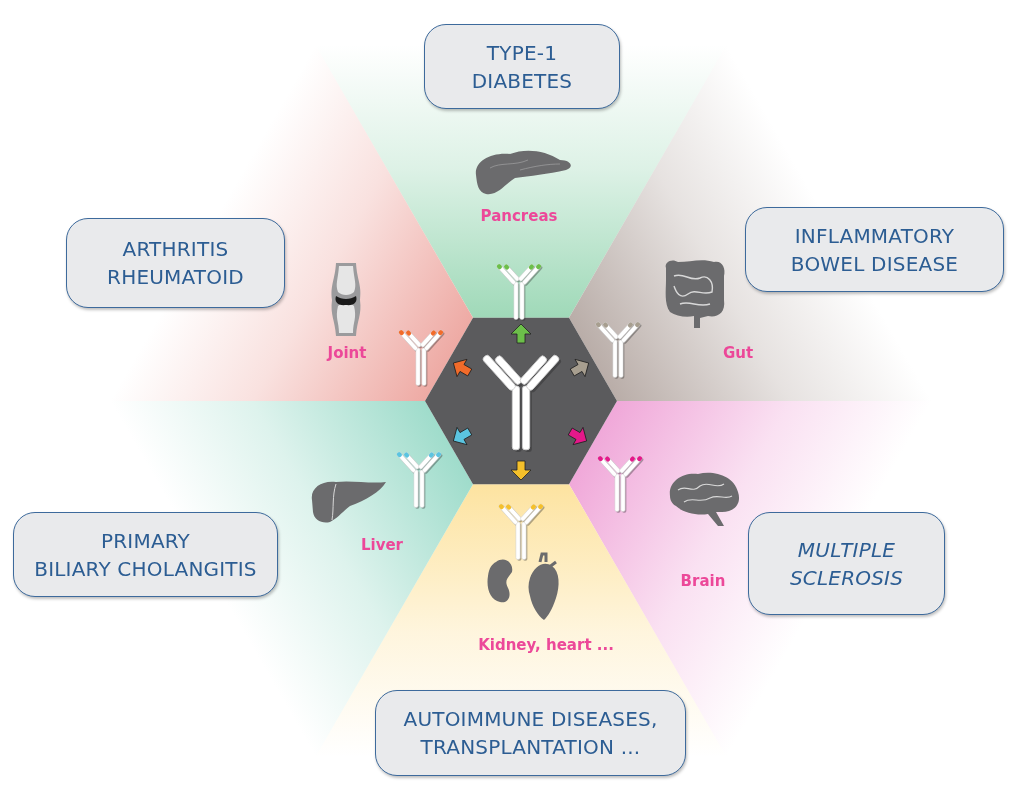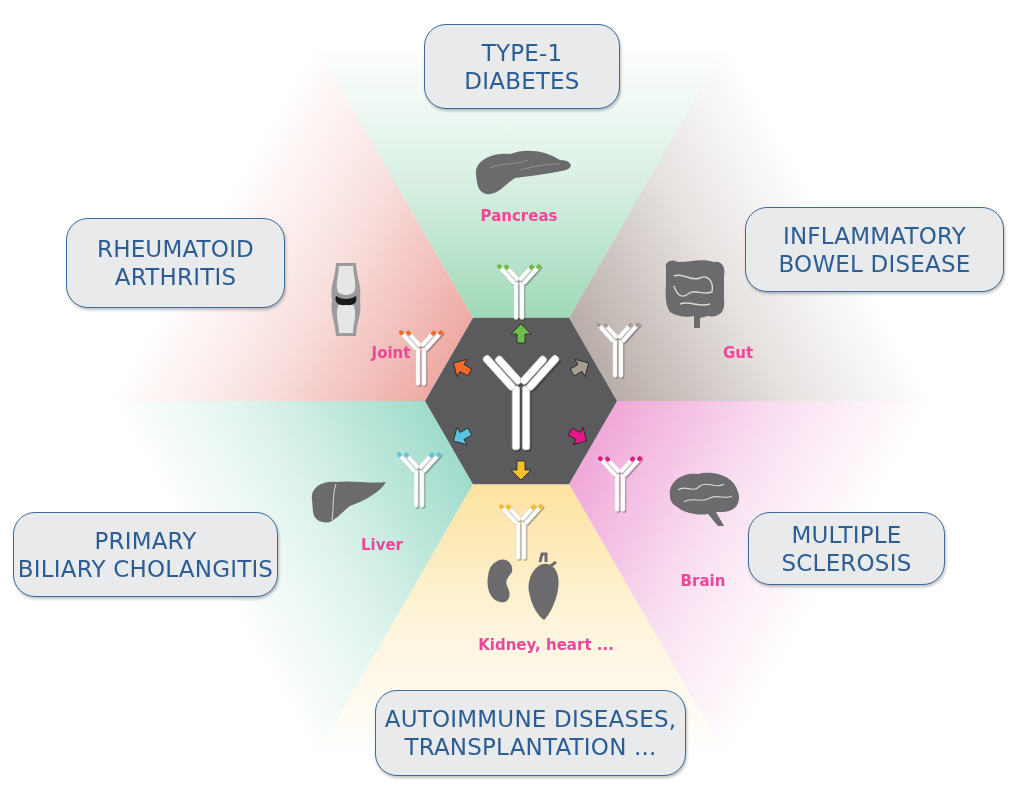--- a/index.html
+++ b/index.html
@@ -5,21 +5,21 @@
   html, body { margin: 0; padding: 0; background: #ffffff; }
   body { width: 1024px; height: 804px; position: relative; overflow: hidden;
          font-family: "DejaVu Sans", sans-serif; }
   #stage { position: absolute; left: 0; top: 0; width: 1024px; height: 804px; }
   .disease-box {
     position: absolute; box-sizing: border-box;
     background: #e9eaec; border: 1.5px solid #3d6a9c; border-radius: 22px;
     box-shadow: 1px 2px 3px rgba(0,0,0,0.25);
     display: flex; align-items: center; justify-content: center;
     text-align: center; color: #2c5d93;
-    font-family: "DejaVu Sans", sans-serif; font-size: 23px; line-height: 28px;
+    font-family: "DejaVu Sans", sans-serif; font-size: 20px; line-height: 28px;
     letter-spacing: 0.2px;
   }
   .disease-box span { display: block; white-space: nowrap; }
   .organ-label {
     position: absolute; font-family: "DejaVu Sans", sans-serif; font-weight: bold;
     font-size: 15px; color: #ec4899; white-space: nowrap; transform: translateX(-50%);
   }
 </style>
 </head>
 <body>
@@ -355,52 +355,52 @@
         </g>
       </g>
   </svg>
 
   
   <div class="organ-label" style="left:519px; top:207px;">Pancreas</div>
   <div class="organ-label" style="left:738px; top:344px;">Gut</div>
   <div class="organ-label" style="left:703px; top:536px;margin-top:36px;">Brain</div>
   <div class="organ-label" style="left:546px; top:636px;">Kidney, heart ...</div>
   <div class="organ-label" style="left:351px; top:536px;margin-left:31px;">Liver</div>
-  <div class="organ-label" style="left:347px; top:344px;margin-left:44px;">Joint</div>
+  <div class="organ-label" style="left:347px; top:344px;">Joint</div>
 
   
   <div class="disease-box" style="left:424px; top:24px; width:196px; height:85px;">
     <div>
       <span>TYPE-1</span>
       <span>DIABETES</span>
     </div>
   </div>
   <div class="disease-box" style="left:745px; top:207px; width:259px; height:85px;">
     <div>
       <span>INFLAMMATORY</span>
       <span>BOWEL DISEASE</span>
     </div>
   </div>
-  <div class="disease-box" style="left:748px; top:512px; width:197px; height:73px;">
+  <div class="disease-box" style="left:748px; top:512px; width:197px; height:103px;font-style:italic;">
     <div>
       <span>MULTIPLE</span>
       <span>SCLEROSIS</span>
     </div>
   </div>
   <div class="disease-box" style="left:375px; top:690px; width:311px; height:86px;">
     <div>
       <span>AUTOIMMUNE DISEASES,</span>
       <span>TRANSPLANTATION ...</span>
     </div>
   </div>
   <div class="disease-box" style="left:13px; top:512px; width:265px; height:85px;">
     <div>
       <span>PRIMARY</span>
       <span>BILIARY CHOLANGITIS</span>
     </div>
   </div>
   <div class="disease-box" style="left:66px; top:218px; width:219px; height:90px;">
     <div>
+      <span>ARTHRITIS</span>
       <span>RHEUMATOID</span>
-      <span>ARTHRITIS</span>
     </div>
   </div>
 </div>
 
 </body></html>

